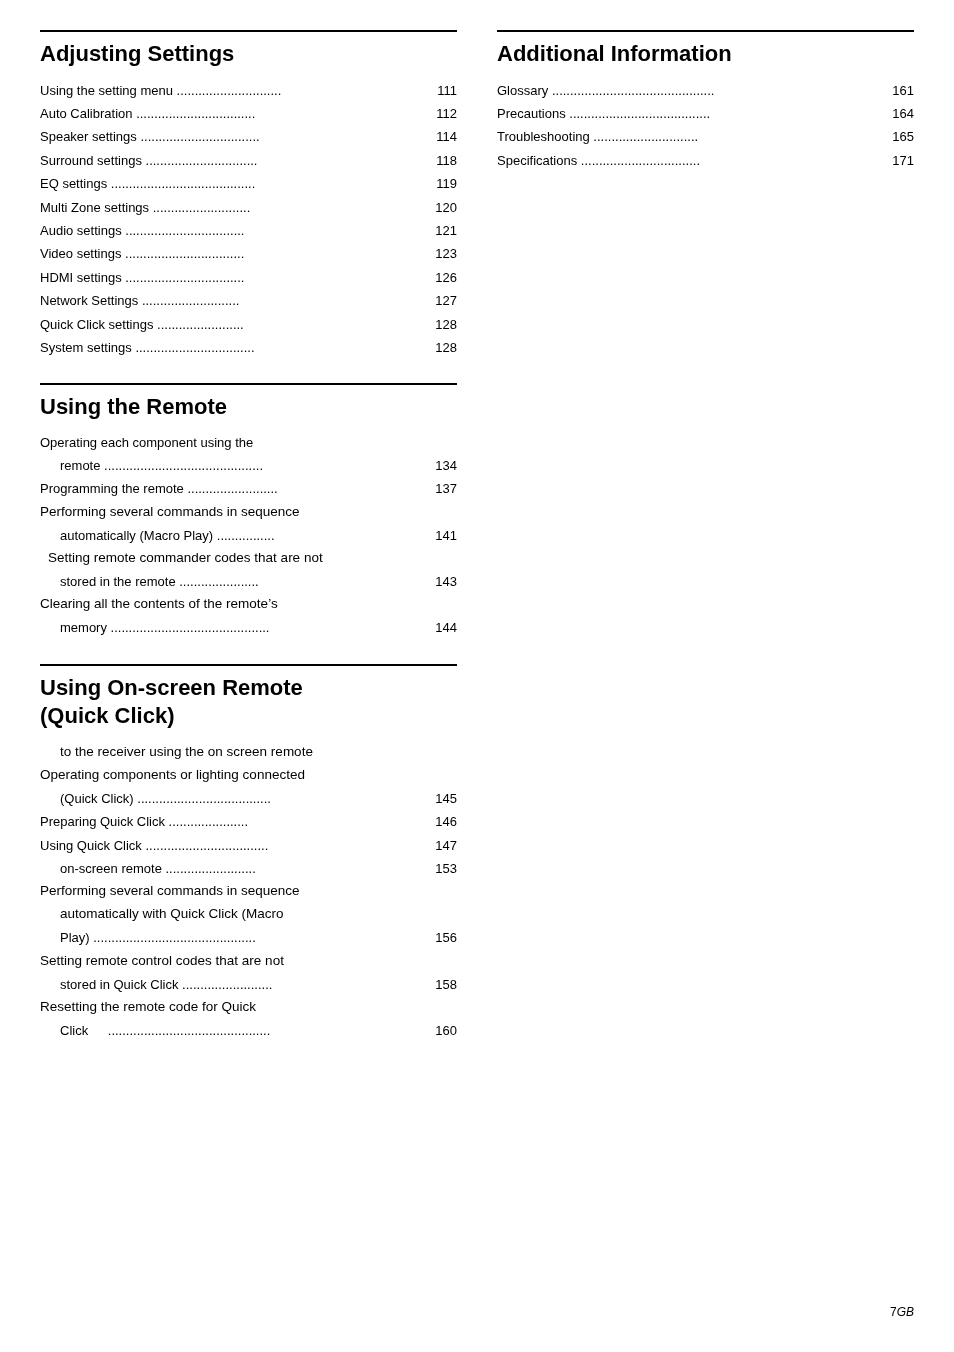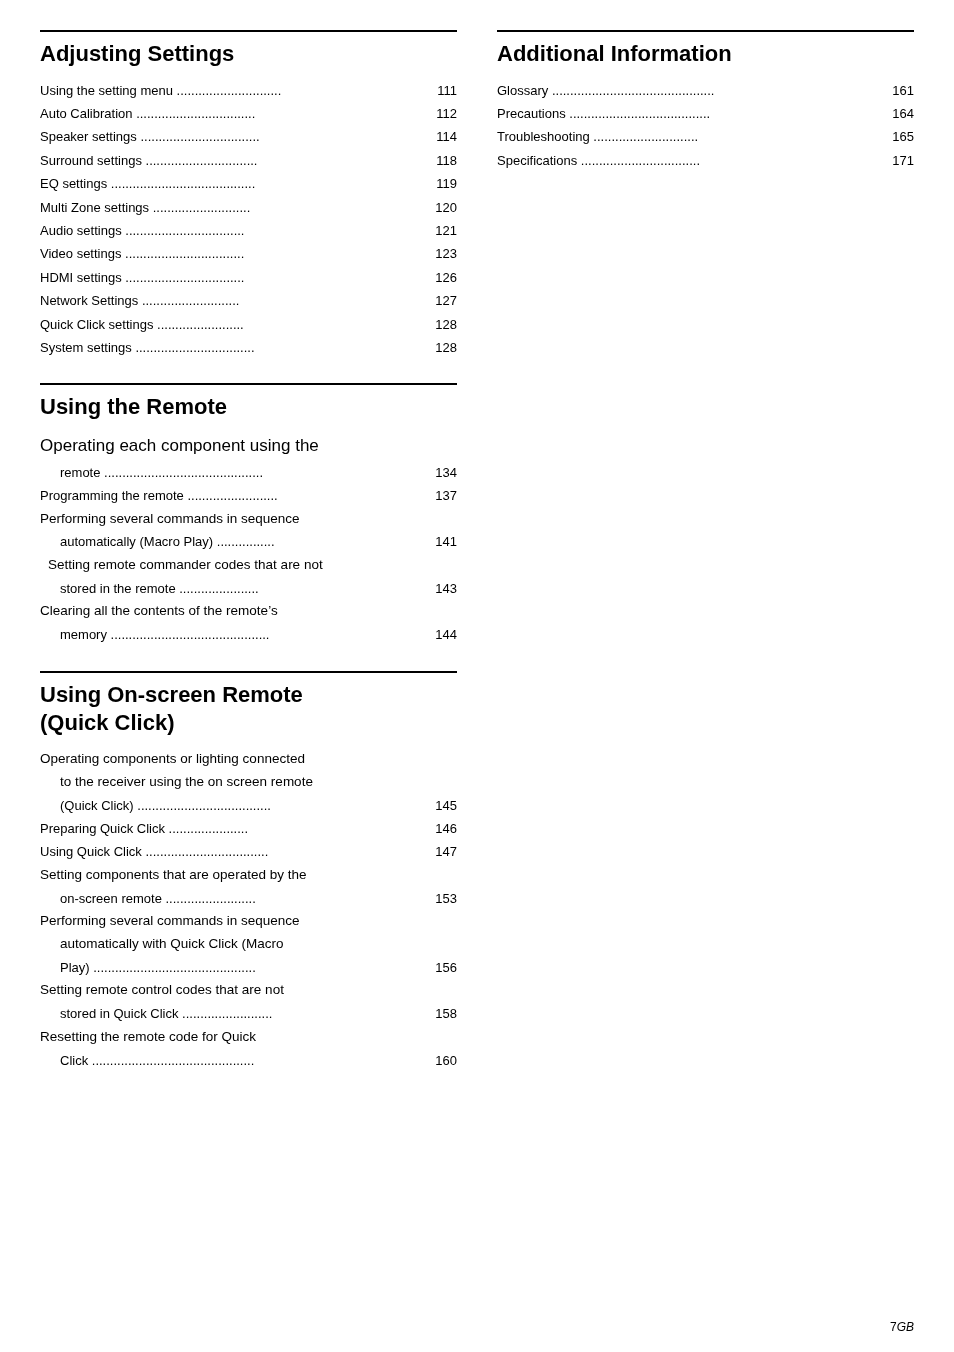--- a/index.html
+++ b/index.html
@@ -147,21 +147,21 @@
         <span class="dot-leader-fill">.................................</span>
         <span class="dot-leader-num">128</span>
       </div>
     </div>
 
     <div class="section">
       <hr class="section-divider">
       <div class="section-title">Using the Remote</div>
 
       <div>
-        <div style="font-size:17px; line-height:1.7;">Operating each component using the</div>
+        <div style="font-size:13px; line-height:1.7;">Operating each component using the</div>
         <div class="dot-leader" style="padding-left:20px;">
           <span class="dot-leader-text">remote </span>
           <span class="dot-leader-fill">............................................</span>
           <span class="dot-leader-num">134</span>
         </div>
       </div>
 
       <div class="dot-leader">
         <span class="dot-leader-text">Programming the remote </span>
         <span class="dot-leader-fill">.........................</span>
@@ -194,43 +194,42 @@
           <span class="dot-leader-num">144</span>
         </div>
       </div>
     </div>
 
     <div class="section">
       <hr class="section-divider">
       <div class="section-title">Using On-screen Remote<br>(Quick Click)</div>
 
       <div>
+        <div style="font-size:13.5px; line-height:1.7; padding-left:20px;">to the receiver using the on screen remote</div>
         <div style="font-size:13.5px; line-height:1.7;">Operating components or lighting connected</div>
-        <div style="font-size:13.5px; line-height:1.7; padding-left:20px;">to the receiver using the on screen remote</div>
         <div class="dot-leader" style="padding-left:20px;">
           <span class="dot-leader-text">(Quick Click) </span>
           <span class="dot-leader-fill">.....................................</span>
           <span class="dot-leader-num">145</span>
         </div>
       </div>
 
       <div class="dot-leader">
         <span class="dot-leader-text">Preparing Quick Click </span>
         <span class="dot-leader-fill">......................</span>
         <span class="dot-leader-num">146</span>
       </div>
 
       <div class="dot-leader">
         <span class="dot-leader-text">Using Quick Click </span>
         <span class="dot-leader-fill">..................................</span>
         <span class="dot-leader-num">147</span>
       </div>
 
       <div>
-        <div style="font-size:13.5px; line-height:1.7;">Setting components that are operated by the</div>
         <div class="dot-leader" style="padding-left:20px;">
           <span class="dot-leader-text">on-screen remote </span>
           <span class="dot-leader-fill">.........................</span>
           <span class="dot-leader-num">153</span>
         </div>
       </div>
 
       <div>
         <div style="font-size:13.5px; line-height:1.7;">Performing several commands in sequence</div>
         <div style="font-size:13.5px; line-height:1.7; padding-left:20px;">automatically with Quick Click (Macro</div>
@@ -245,21 +244,21 @@
         <div style="font-size:13.5px; line-height:1.7;">Setting remote control codes that are not</div>
         <div class="dot-leader" style="padding-left:20px;">
           <span class="dot-leader-text">stored in Quick Click </span>
           <span class="dot-leader-fill">.........................</span>
           <span class="dot-leader-num">158</span>
         </div>
       </div>
 
       <div>
         <div style="font-size:13.5px; line-height:1.7;">Resetting the remote code for Quick</div>
-        <div class="dot-leader" style="padding-left:20px;">
+        <div class="dot-leader" style="padding-left:20px;gap:16px;">
           <span class="dot-leader-text">Click </span>
           <span class="dot-leader-fill">.............................................</span>
           <span class="dot-leader-num">160</span>
         </div>
       </div>
     </div>
 
   </div>
 
   <div class="right-column">
@@ -287,15 +286,15 @@
         <span class="dot-leader-text">Specifications </span>
         <span class="dot-leader-fill">.................................</span>
         <span class="dot-leader-num">171</span>
       </div>
     </div>
 
   </div>
 
 </div>
 
-<div style="position:fixed; bottom:18px; right:40px; font-size:12px;">
+<div style="position:fixed; bottom:33px; right:40px; font-size:12px;">
   <span>7</span><em style="font-style:italic;">GB</em>
 </div>
 
 </body></html>

